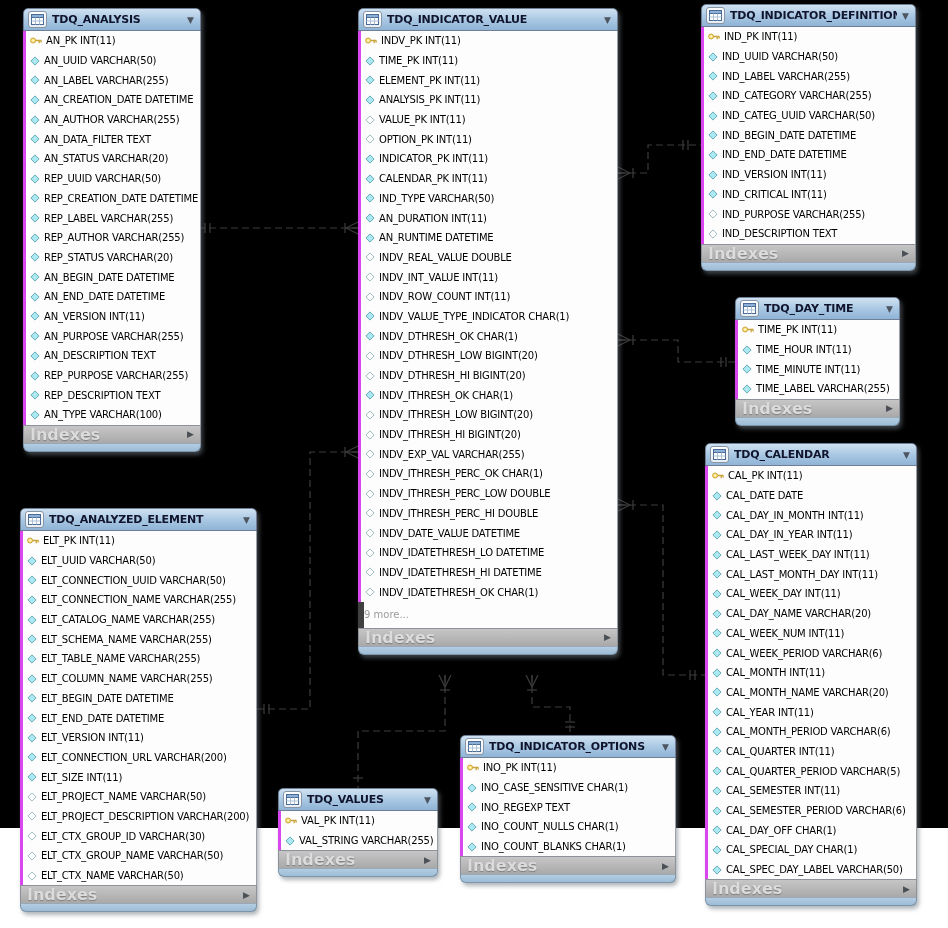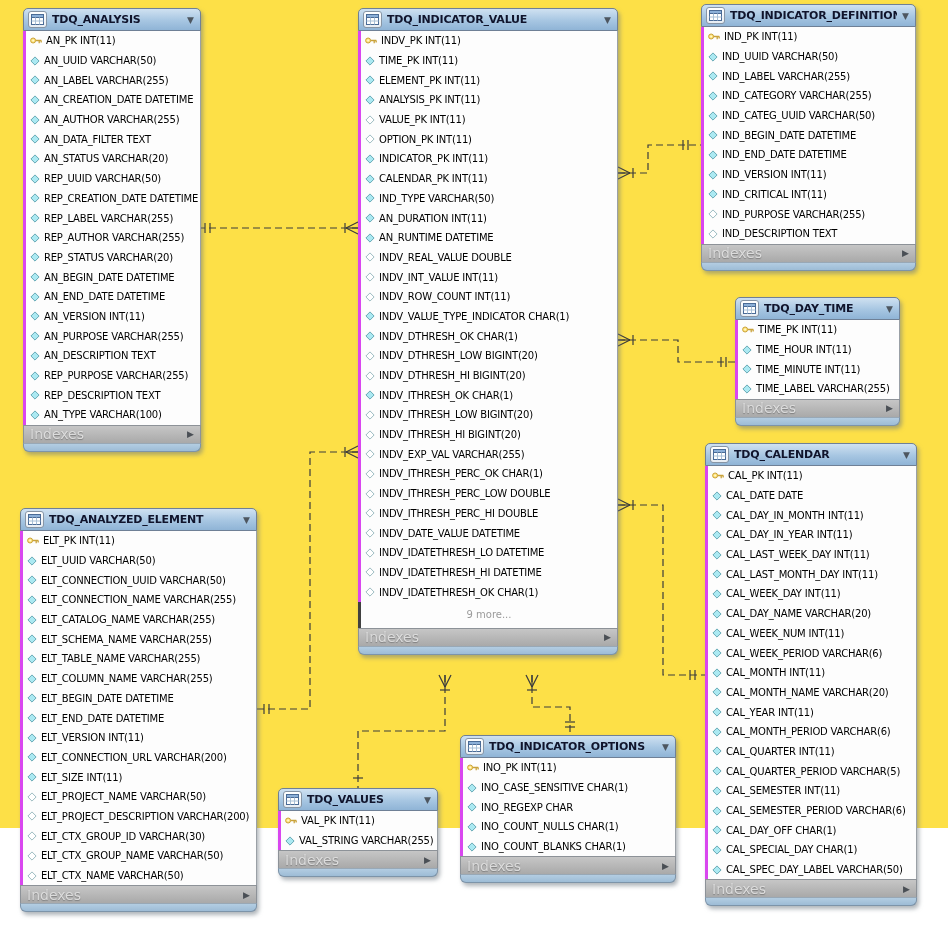--- a/index.html
+++ b/index.html
@@ -1,37 +1,37 @@
 <!DOCTYPE html>
 <html><head>
 <meta charset="utf-8">
 <style>
   html,body{margin:0;padding:0;background:#ffffff;width:948px;height:928px;overflow:hidden;
     font-family:"DejaVu Sans","Liberation Sans",sans-serif;}
-  #canvas{position:relative;width:948px;height:828px;background:#fde047;}
+  #canvas{position:relative;width:948px;height:828px;background:#000000;}
   #rel-layer{position:absolute;left:0;top:0;width:948px;height:928px;z-index:1;pointer-events:none;}
   .db-table{position:absolute;z-index:2;filter:drop-shadow(2px 3px 2px rgba(110,120,130,.55));}
   .tbl-header{height:21px;display:flex;align-items:center;gap:5px;padding:0 4px 0 4px;
     background:linear-gradient(#cfe1f1,#a7c6e2 55%,#8fb4d6);
     border:1px solid #6f8096;border-radius:5px 5px 0 0;}
   .icon-chip{display:inline-flex;align-items:center;justify-content:center;width:17px;height:15px;
     background:linear-gradient(#ffffff,#e7edf3);border:1px solid #8795a5;border-radius:3px;flex:0 0 auto;}
   .tbl-title{font-size:11px;font-weight:bold;color:#10142c;letter-spacing:-.2px;white-space:nowrap;
     overflow:hidden;flex:1 1 auto;}
   .collapse-arrow{font-size:9px;color:#4d5660;flex:0 0 auto;padding-right:2px;}
   .tbl-rows{background:#fdfdfd;border-left:3px solid #d946ef;border-right:1px solid #9aa0a6;}
   .tbl-row{height:19.7px;display:flex;align-items:center;gap:4px;padding-left:4px;white-space:nowrap;overflow:hidden;}
   .tbl-row .cicon{flex:0 0 auto;display:inline-flex;}
   .col-label{font-size:10px;color:#000;letter-spacing:-.2px;}
-  .more-row{height:26px;display:flex;align-items:center;justify-content:center;
-    background:#fdfdfd;border-left:3px solid #404040;border-right:1px solid #9aa0a6;}
+  .more-row{height:26px;display:flex;align-items:center;justify-content:flex-start;
+    background:#fdfdfd;border-left:6px solid #404040;border-right:1px solid #9aa0a6;}
   .more-label{font-size:10px;color:#9b9b9b;}
   .tbl-footer{height:17px;display:flex;align-items:center;justify-content:space-between;padding:0 6px;
     background:linear-gradient(#c6c6c6,#a9a9a9);border:1px solid #8d9298;border-bottom:none;}
-  .footer-label{font-size:14px;font-weight:normal;color:#dcdcdc;text-shadow:0 1px 1px #7e7e7e;}
+  .footer-label{font-size:16px;font-weight:bold;color:#dcdcdc;text-shadow:0 1px 1px #7e7e7e;}
   .footer-arrow{font-size:9px;color:#4a4f55;}
   .tbl-cap{height:7px;background:linear-gradient(#b3cde2,#9dbcd6);border:1px solid #7d94a9;border-top:1px solid #98a8b6;
     border-radius:0 0 6px 6px;}
 </style>
 </head>
 <body>
 
 <div id="canvas">
   <svg id="rel-layer" width="948" height="928" viewBox="0 0 948 928">
       <polyline points="198,228 358,228" fill="none" stroke="#3c3c3c" stroke-width="1.2" stroke-dasharray="7 4"></polyline>
@@ -1126,21 +1126,21 @@
             </svg>
           </span>
           <span class="col-label">INO_CASE_SENSITIVE CHAR(1)</span>
         </div>
         <div class="tbl-row">
           <span class="cicon">
             <svg width="10" height="10" viewBox="0 0 10 10">
               <path d="M5 0.9 L9.1 5 L5 9.1 L0.9 5 Z" fill="#abe9f2" stroke="#66a9b5"></path>
             </svg>
           </span>
-          <span class="col-label">INO_REGEXP CHAR</span>
+          <span class="col-label">INO_REGEXP TEXT</span>
         </div>
         <div class="tbl-row">
           <span class="cicon">
             <svg width="10" height="10" viewBox="0 0 10 10">
               <path d="M5 0.9 L9.1 5 L5 9.1 L0.9 5 Z" fill="#abe9f2" stroke="#66a9b5"></path>
             </svg>
           </span>
           <span class="col-label">INO_COUNT_NULLS CHAR(1)</span>
         </div>
         <div class="tbl-row">

